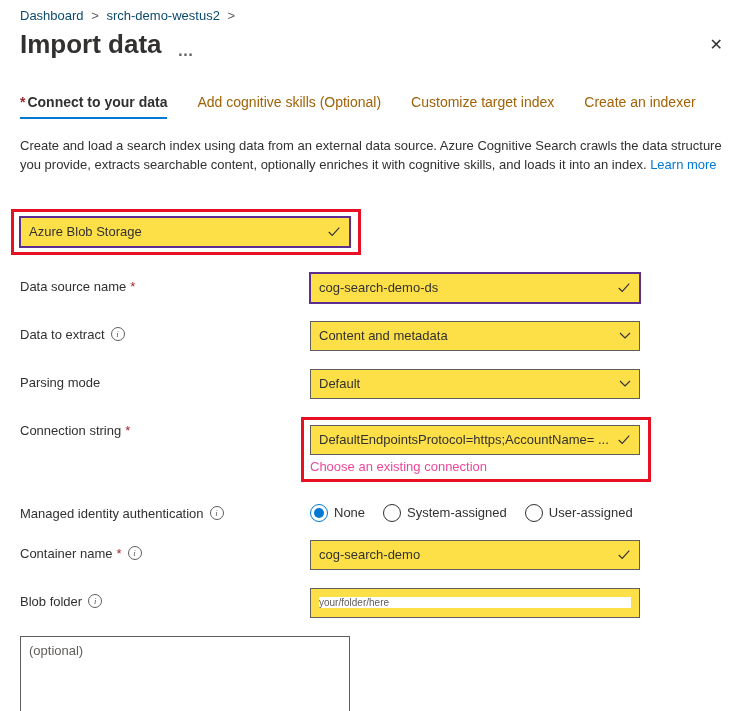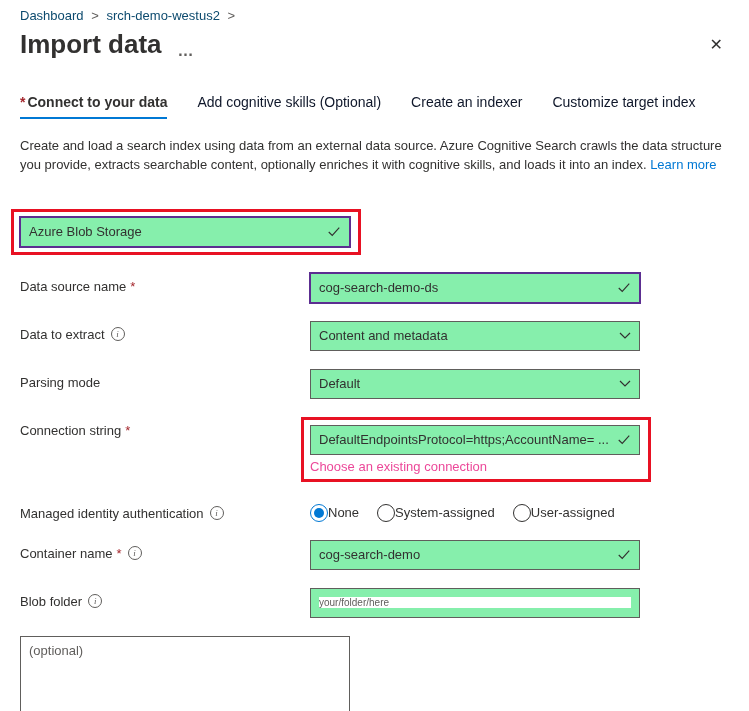--- a/index.html
+++ b/index.html
@@ -54,21 +54,21 @@
   }
   .tabs {
     display: flex;
     border-bottom: 1px solid transparent;
     margin-bottom: 18px;
     gap: 30px;
   }
   .tab {
     padding: 6px 0 8px 0;
     font-size: 14px;
-    color: #0f172a;
+    color: #a16207;
     cursor: pointer;
     position: relative;
   }
   .tab.active {
     color: #323130;
     font-weight: 600;
   }
   .tab.active::after {
     content: "";
     position: absolute;
@@ -128,21 +128,21 @@
   .select-box, .input-box {
     width: 330px;
     max-width: 330px;
     height: 30px;
     border: 1px solid #605e5c;
     display: flex;
     align-items: center;
     justify-content: space-between;
     padding: 0 8px;
     font-size: 13px;
-    background: #86efac;
+    background: #fde047;
     cursor: pointer;
   }
   .select-box.focused {
     border: 1px solid #5c2e91;
     outline: 1px solid #5c2e91;
   }
   .input-box {
     cursor: text;
   }
   .input-box input {
@@ -185,21 +185,21 @@
   }
   .radio-group {
     display: flex;
     gap: 18px;
     align-items: center;
     padding-top: 4px;
   }
   .radio-item {
     display: flex;
     align-items: center;
-    gap: 0;
+    gap: 6px;
     cursor: pointer;
     font-size: 13px;
     text-align: center;
   }
   .radio-circle {
     width: 18px;
     height: 18px;
     border: 1px solid #323130;
     border-radius: 50%;
     display: flex;
@@ -254,22 +254,22 @@
       <span class="more-dots">…</span>
     </h1>
     <span class="close-x">✕</span>
   </div>
 
   <div class="tabs">
     <div class="tab active">
       <span class="req">*</span><span>Connect to your data</span>
     </div>
     <div class="tab">Add cognitive skills (Optional)</div>
+    <div class="tab">Customize target index</div>
     <div class="tab">Create an indexer</div>
-    <div class="tab">Customize target index</div>
   </div>
 
   <div class="intro">
     <span>Create and load a search index using data from an external data source. Azure Cognitive Search crawls the data structure you provide, extracts searchable content, optionally enriches it with cognitive skills, and loads it into an index. </span><a>Learn more</a>
   </div>
 
   <div class="form-row">
     <div class="form-control">
       <div class="highlight-box">
         <div class="select-box focused">

